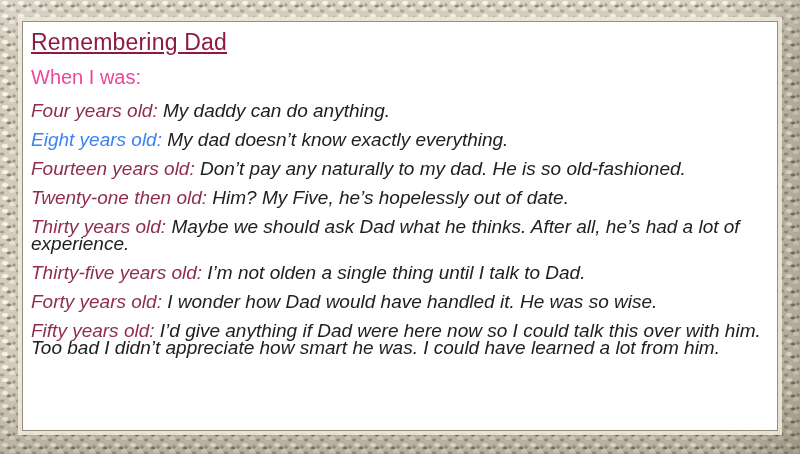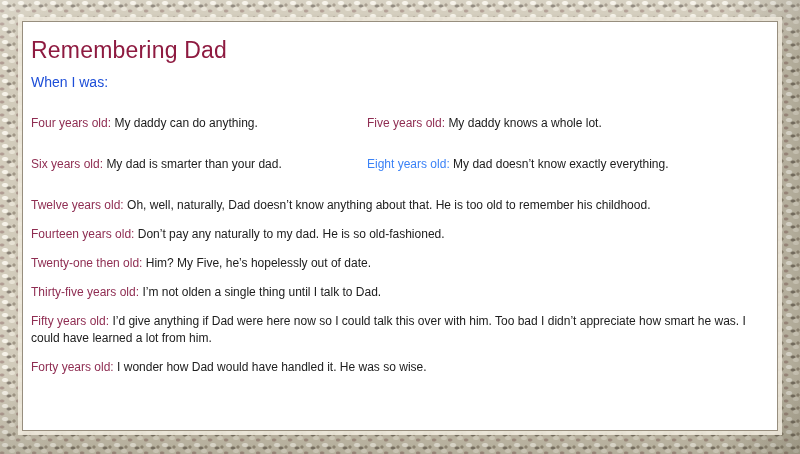--- a/index.html
+++ b/index.html
@@ -43,38 +43,40 @@
     width: 100%;
     height: 100%;
     background: #ffffff;
     border: 1px solid #978e7e;
     box-shadow: 0 0 0 4px rgba(238,233,220,0.9), 0 0 6px rgba(60,50,40,0.35);
     padding: 5px 6px 6px 8px;
     overflow: hidden;
   }
 
   .title {
-    margin: 10px 0 10px 0;
+    margin: 2px 0 10px 0;
     font-size: 23px;
     font-weight: 400;
     letter-spacing: 0.2px;
     color: #8e1a40;
+    text-decoration: underline;
   }
 
   .intro {
     margin: 0 0 13px 0;
-    font-size: 14px;
-    color: #1d4ed8;
+    font-size: 20px;
+    color: #ec4899;
   }
 
   .entry {
-    margin: 12px 0 12px 0;
-    font-size: 12px;
+    margin: 0 0 12px 0;
+    font-size: 19px;
     line-height: 17px;
     color: #202020;
+    font-style: italic;
   }
 
   .row {
     display: flex;
     align-items: flex-start;
   }
   .row .col1 {
     min-width: 332px;
     margin-right: 4px;
   }
@@ -91,37 +93,35 @@
 
 <div class="frame">
   <div class="card">
 
     <h1 class="title">Remembering Dad</h1>
 
     <p class="intro">When I was:</p>
 
     <div class="row">
       <p class="entry col1"><span class="age">Four years old:</span> <span>My daddy can do anything.</span></p>
-      <p class="entry"><span class="age">Five years old:</span> <span>My daddy knows a whole lot.</span></p>
     </div>
 
     <div class="row">
-      <p class="entry col1"><span class="age">Six years old:</span> <span>My dad is smarter than your dad.</span></p>
       <p class="entry"><span class="age alt">Eight years old:</span> <span>My dad doesn’t know exactly everything.</span></p>
     </div>
 
 
-    <p class="entry"><span class="age">Twelve years old:</span> <span>Oh, well, naturally, Dad doesn’t know anything about that. He is too old to remember his childhood.</span></p>
 
     <p class="entry"><span class="age">Fourteen years old:</span> <span>Don’t pay any naturally to my dad. He is so old-fashioned.</span></p>
 
     <p class="entry"><span class="age">Twenty-one then old:</span> <span>Him? My Five, he’s hopelessly out of date.</span></p>
 
 
+    <p class="entry"><span class="age">Thirty years old:</span> <span>Maybe we should ask Dad what he thinks. After all, he’s had a lot of experience.</span></p>
 
     <p class="entry"><span class="age">Thirty-five years old:</span> <span>I’m not olden a single thing until I talk to Dad.</span></p>
 
+    <p class="entry"><span class="age">Forty years old:</span> <span>I wonder how Dad would have handled it. He was so wise.</span></p>
+
     <p class="entry"><span class="age">Fifty years old:</span> <span>I’d give anything if Dad were here now so I could talk this over with him. Too bad I didn’t appreciate how smart he was. I could have learned a lot from him.</span></p>
-
-    <p class="entry"><span class="age">Forty years old:</span> <span>I wonder how Dad would have handled it. He was so wise.</span></p>
 
   </div>
 </div>
 
 </body></html>

